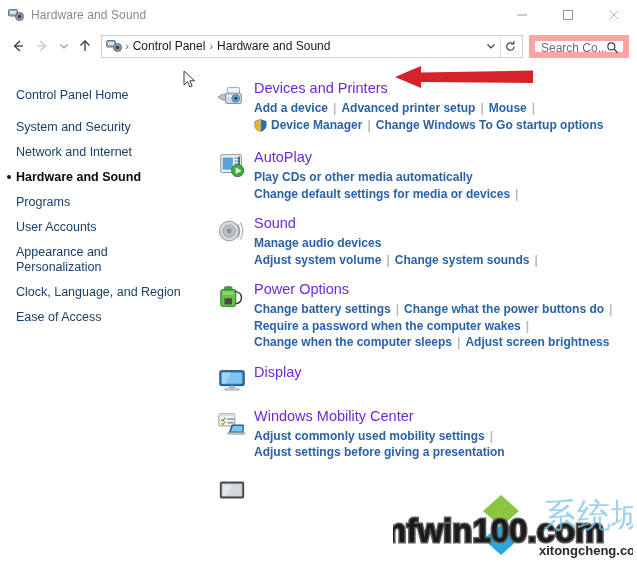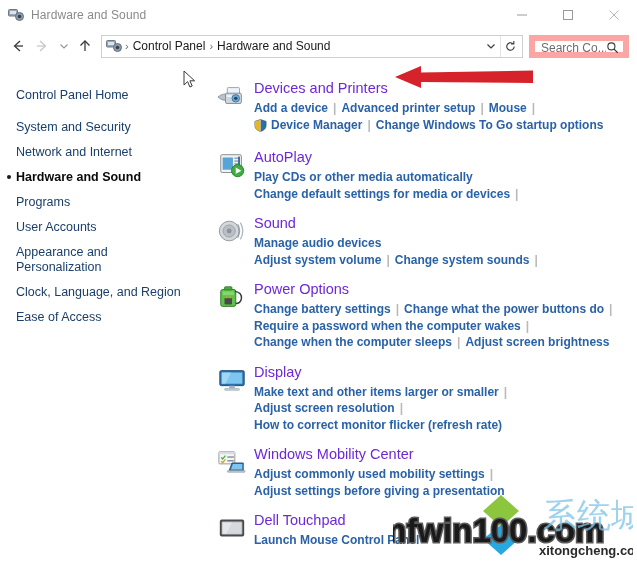--- a/index.html
+++ b/index.html
@@ -306,25 +306,21 @@
         <div class="cat">
           <div class="cat-icon">
             <svg width="30" height="30" viewBox="0 0 32 32">
               <rect x="3" y="6" width="26" height="16" rx="1.5" fill="#2f6fa8" stroke="#1d4d79" stroke-width="1"></rect>
               <rect x="5" y="8" width="22" height="12" fill="#7cc6ef"></rect>
               <path d="M5 8 L15 8 L9 20 L5 20 Z" fill="#a8dcf7" opacity="0.8"></path>
               <rect x="13" y="22" width="6" height="3" fill="#9fb4c6"></rect>
               <rect x="8" y="25" width="16" height="2" rx="1" fill="#c3cfd9" stroke="#92a1ad" stroke-width="0.6"></rect>
             </svg>
           </div>
-          <div class="cat-body"><a class="cat-title">Display</a><div class="links">
-              <div class="linkrow"><a class="lnk">Make text and other items larger or smaller</a><span class="sep">|</span></div>
-              <div class="linkrow"><a class="lnk">Adjust screen resolution</a><span class="sep">|</span></div>
-              <div class="linkrow"><a class="lnk">How to correct monitor flicker (refresh rate)</a></div>
-            </div></div>
+          <div class="cat-body"><a class="cat-title">Display</a></div>
         </div>
         <div class="cat">
           <div class="cat-icon">
             <svg width="30" height="30" viewBox="0 0 32 32">
               <rect x="2" y="5" width="17" height="13" rx="1" fill="#f5f5f5" stroke="#8a8a8a" stroke-width="0.9"></rect>
               <rect x="2" y="5" width="17" height="2.6" fill="#d8dde2"></rect>
               <path d="M4.5 11 l1.5 1.8 l3 -3.6" fill="none" stroke="#3fae3f" stroke-width="1.3"></path>
               <path d="M4.5 15 l1.5 1.8 l3 -3.6" fill="none" stroke="#c9a227" stroke-width="1.3"></path>
               <rect x="11" y="10" width="7" height="1.4" fill="#7b8792"></rect>
               <rect x="11" y="14" width="7" height="1.4" fill="#7b8792"></rect>
@@ -340,23 +336,20 @@
         </div>
         <div class="cat">
           <div class="cat-icon">
             <svg width="30" height="30" viewBox="0 0 32 32">
               <rect x="3" y="7" width="26" height="18" rx="2" fill="#4a4a4a"></rect>
               <rect x="5" y="9" width="22" height="14" rx="1" fill="#b9bfc5"></rect>
               <rect x="6" y="10" width="20" height="12" rx="1" fill="#d6dade"></rect>
               <path d="M6 10 L16 10 L10 22 L6 22 Z" fill="#e9ecef" opacity="0.7"></path>
             </svg>
           </div>
-          <div class="cat-body"><a class="cat-title">Dell Touchpad</a><div class="links">
-              <div class="linkrow"><a class="lnk">Launch Mouse Control Panel</a></div>
-            </div></div>
         </div>
       </div>
 
     <span class="red-arrow">
       <svg width="140" height="26" viewBox="0 0 140 26">
         <path d="M0 13 L26 2 L26 8.5 L138 6.5 L138 19 L26 18 L26 24 Z" fill="#d6222a"></path>
       </svg>
     </span>
   </div>
 </div>

